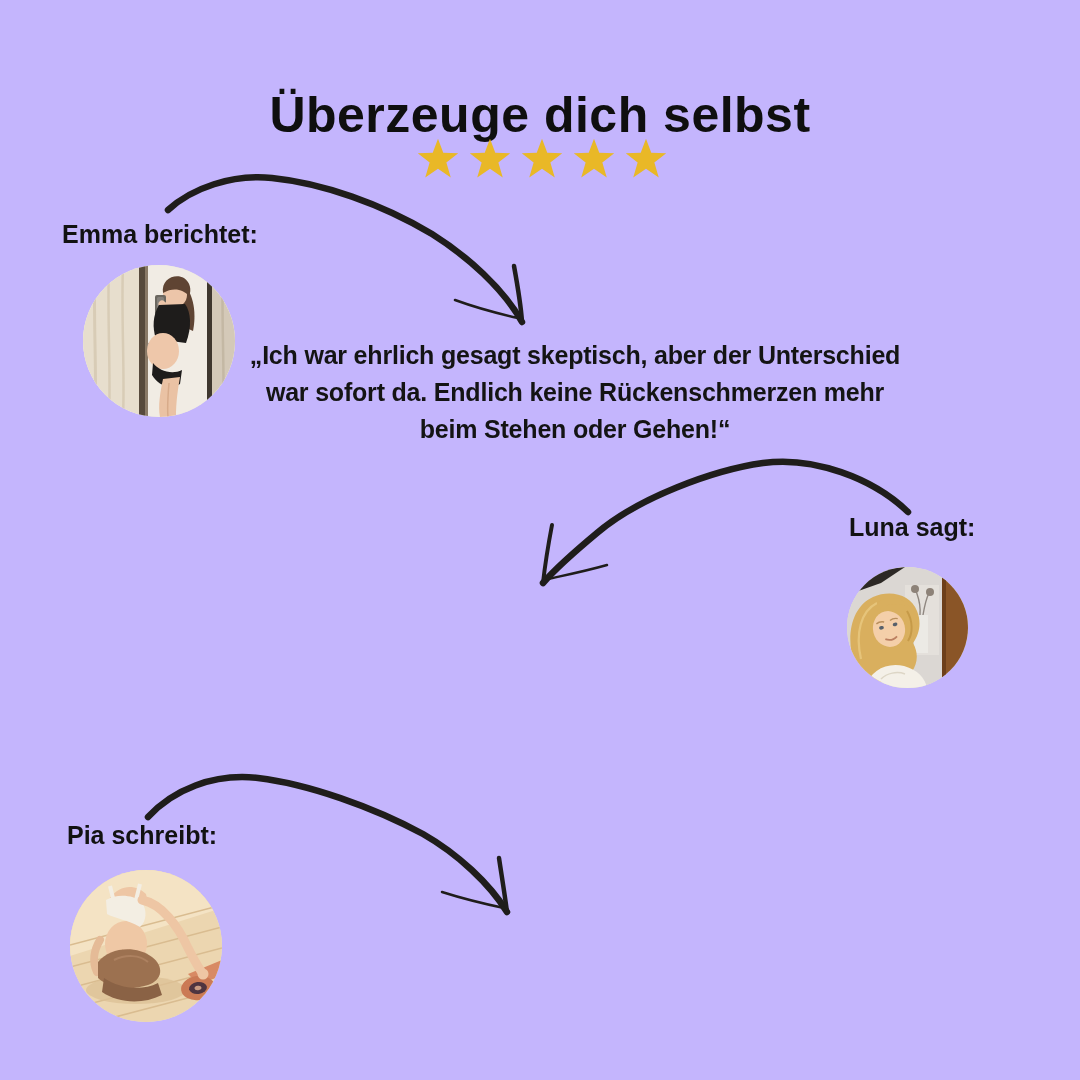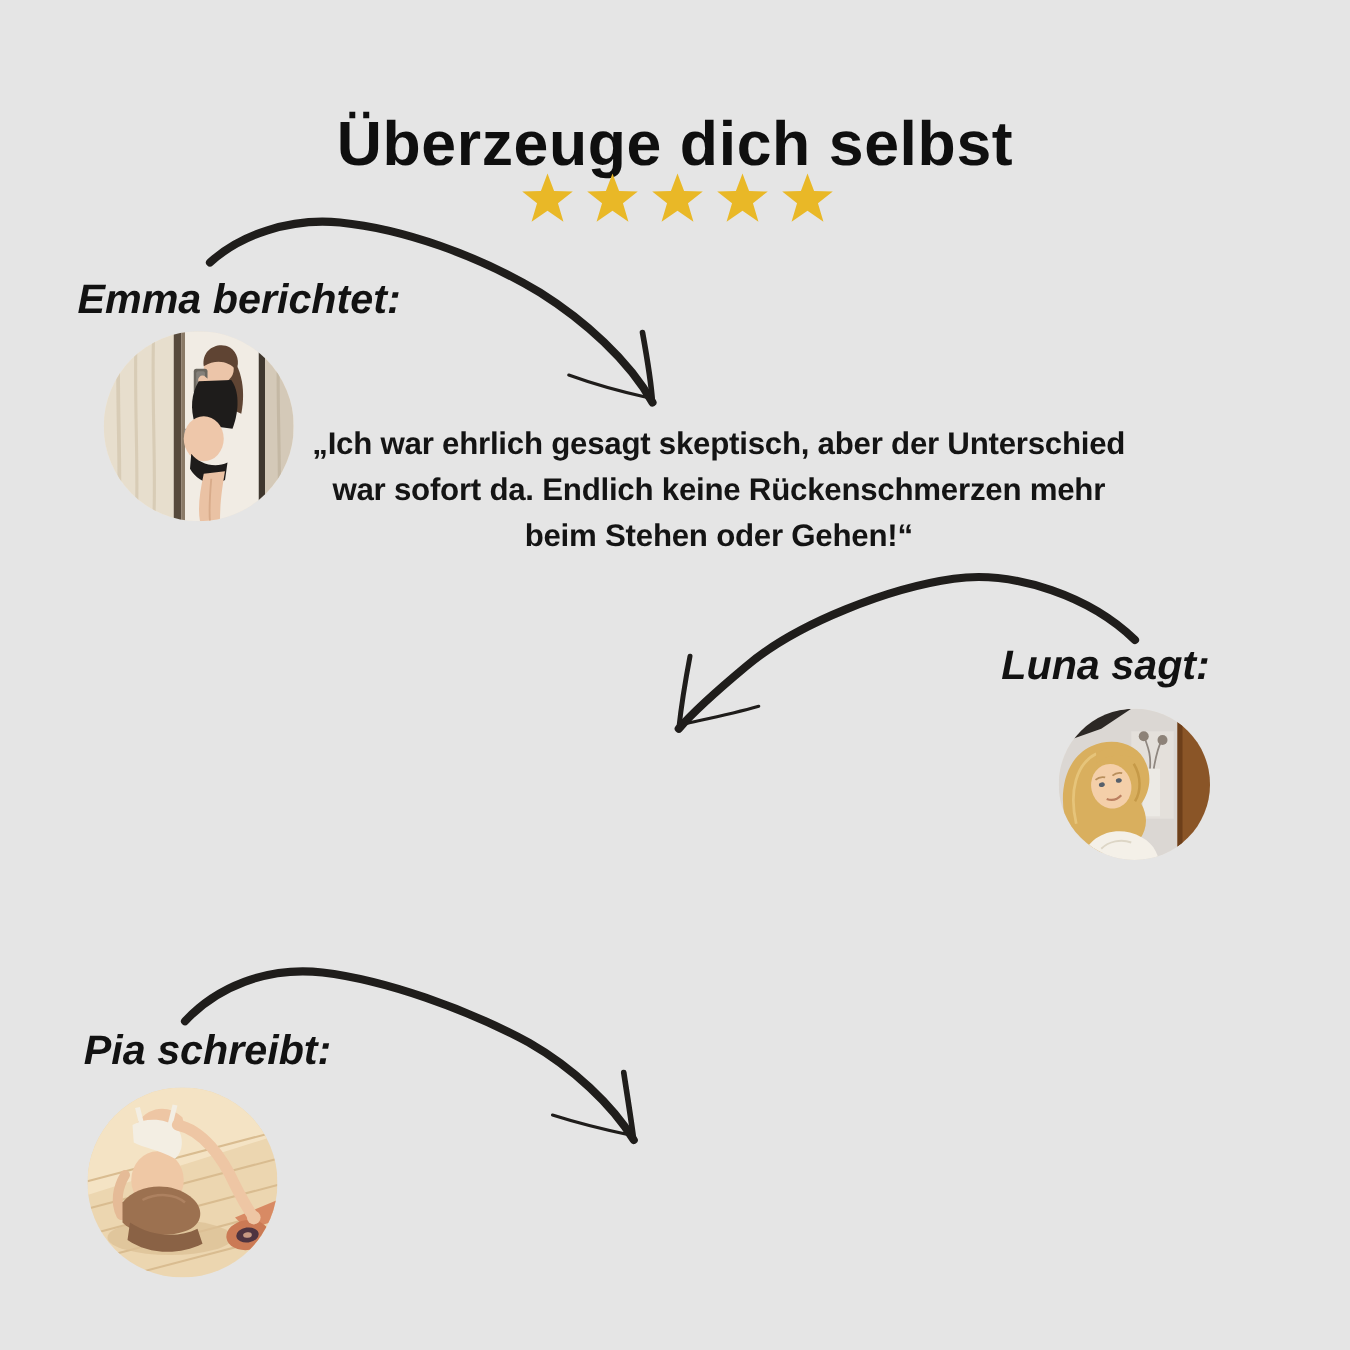--- a/index.html
+++ b/index.html
@@ -1,45 +1,44 @@
 <!DOCTYPE html>
 <html lang="de"><head>
 <meta charset="utf-8">
 <style>
   html,body{margin:0;padding:0;background:#ffffff;}
   .canvas{
     position:relative;
     width:1080px;height:1080px;
-    background:#e5e5e5;
+    background:#c4b5fd;
     font-family:"Liberation Sans", sans-serif;
     overflow:hidden;
     color:#131313;
   }
   .title{
     position:absolute;top:52px;left:0;right:0;
     text-align:center;
     font-size:50px;font-weight:bold;
     letter-spacing:0.5px;
     color:#0f0f0f;
   }
   .stars{
     position:absolute;top:137px;left:4px;right:0;
     display:flex;justify-content:center;gap:8px;
     height:46px;
   }
   .star{width:44px;height:44px;display:block;}
   .author-label{
     position:absolute;
-    font-size:33px;font-weight:bold;
+    font-size:25px;font-weight:bold;
     color:#121212;
     white-space:nowrap;
-    font-style:italic;
   }
   .label-emma{left:62px;top:220px;}
-  .label-luna{left:801px;top:513px;}
+  .label-luna{left:849px;top:513px;}
   .label-pia{left:67px;top:821px;text-align:center;}
   .photo{
     position:absolute;border-radius:50%;overflow:hidden;
     background:#e8e2d8;
   }
   .photo svg{display:block;width:100%;height:100%;}
   .photo-emma{left:83px;top:265px;width:152px;height:152px;}
   .photo-luna{left:847px;top:567px;width:121px;height:121px;}
   .photo-pia{left:70px;top:870px;width:152px;height:152px;}
   .quote{

